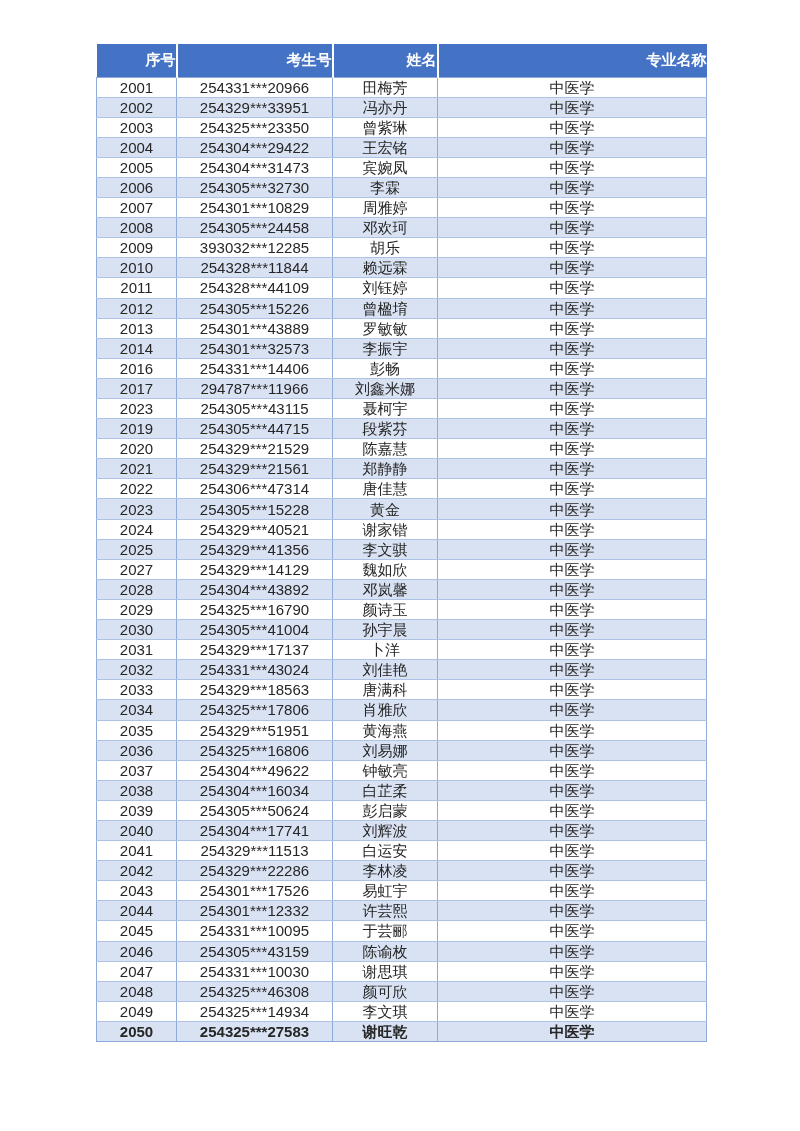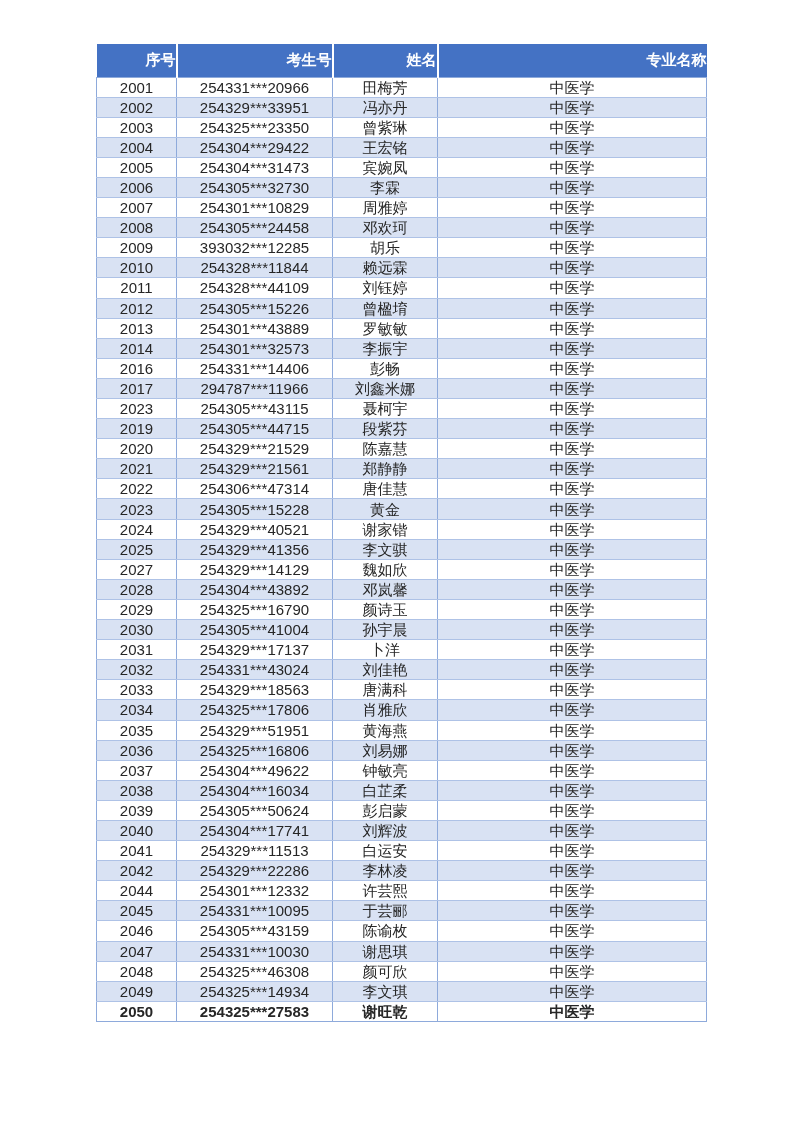--- a/index.html
+++ b/index.html
@@ -306,20 +306,26 @@
     <td>白运安</td>
     <td>中医学</td>
   </tr>
         <tr>
     <td>2042</td>
     <td>254329***22286</td>
     <td>李林凌</td>
     <td>中医学</td>
   </tr>
         <tr>
+    <td>2043</td>
+    <td>254301***17526</td>
+    <td>易虹宇</td>
+    <td>中医学</td>
+  </tr>
+        <tr>
     <td>2044</td>
     <td>254301***12332</td>
     <td>许芸熙</td>
     <td>中医学</td>
   </tr>
         <tr>
     <td>2045</td>
     <td>254331***10095</td>
     <td>于芸郦</td>
     <td>中医学</td>

